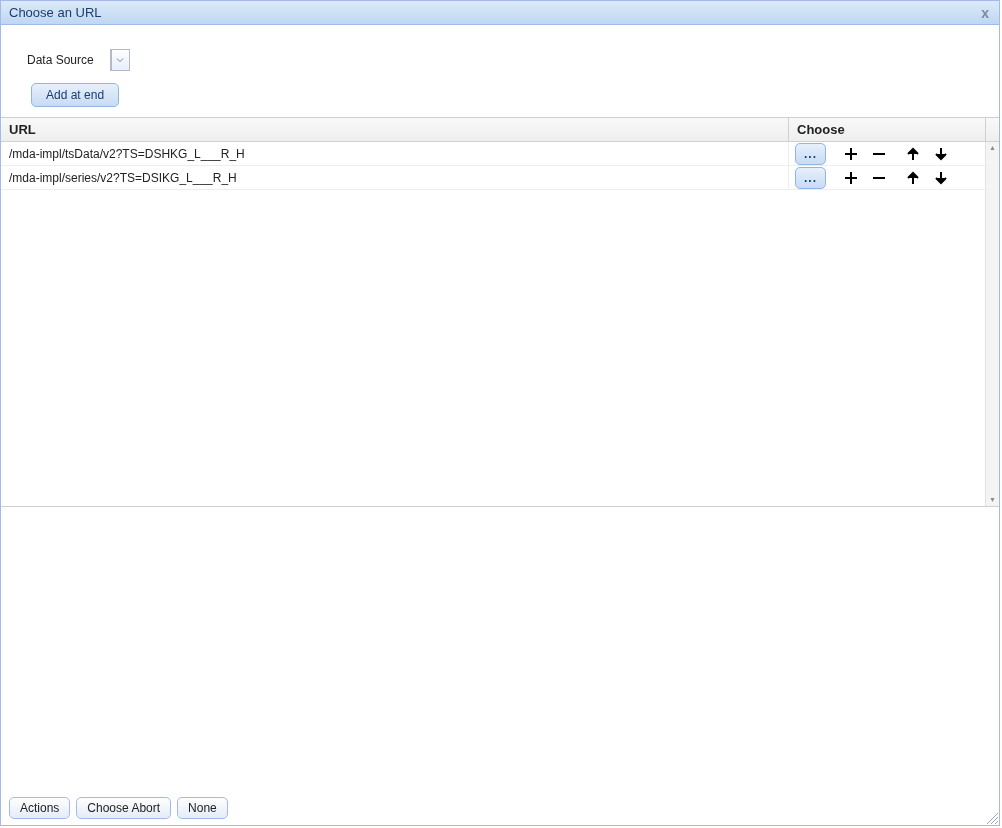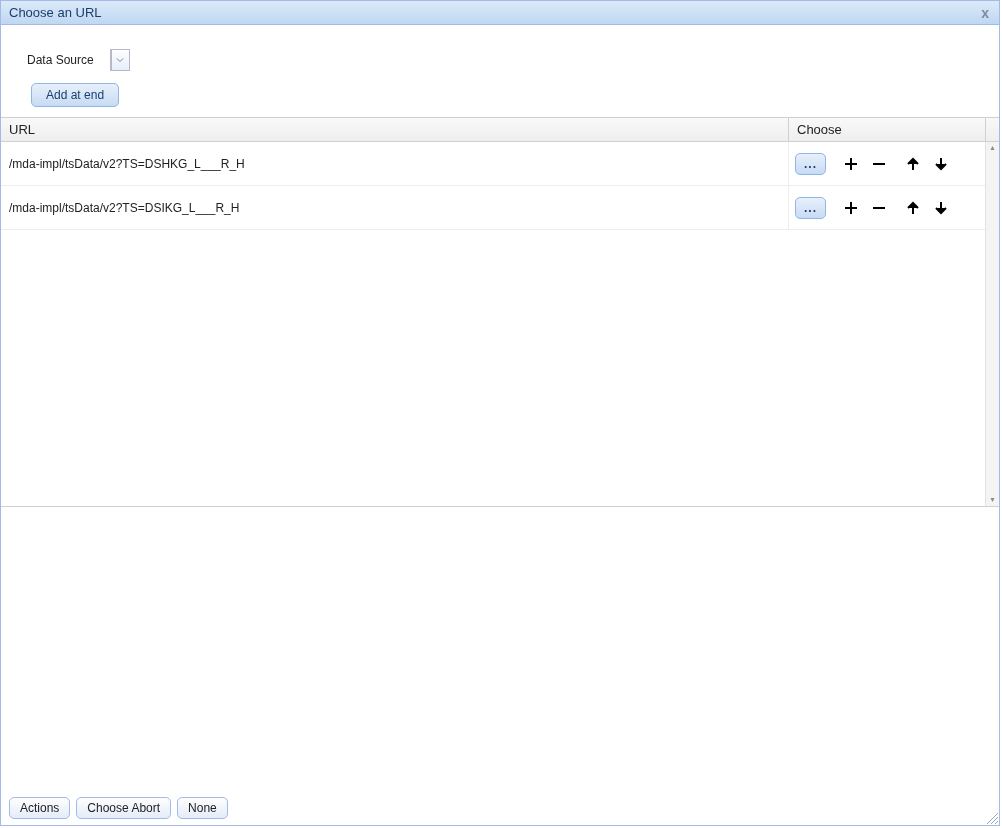--- a/index.html
+++ b/index.html
@@ -99,38 +99,38 @@
     border-bottom: 1px solid #d0d0d0;
     display: flex;
     flex-direction: column;
     height: 390px;
     position: relative;
   }
   .grid-header {
     display: flex;
     background: linear-gradient(#f9f9f9, #eeeeee);
     border-bottom: 1px solid #d0d0d0;
-    font-weight: normal;
+    font-weight: bold;
     font-size: 13px;
   }
   .col-url { flex: 1; padding: 4px 8px; border-right: 1px solid #d0d0d0; }
   .col-actions { width: 196px; padding: 4px 8px; }
   .col-scroll { width: 14px; background: linear-gradient(#f9f9f9,#eeeeee); border-left:1px solid #d0d0d0;}
   .grid-body {
     flex: 1;
     overflow: hidden;
     position: relative;
     display: flex;
   }
   .rows { flex: 1; }
   .row {
     display: flex;
     align-items: center;
     border-bottom: 1px solid #ededed;
-    height: 44px;
+    height: 24px;
   }
   .row .cell-url {
     flex: 1;
     padding: 0 8px;
     font-size: 12px;
     border-right: 1px solid #ededed;
     height: 100%;
     display: flex;
     align-items: center;
   }
@@ -233,21 +233,21 @@
               <span class="icon-btn">
                 <svg viewBox="0 0 14 14">
                     <line x1="7" y1="1" x2="7" y2="12"></line>
                     <polyline points="2,7 7,12 12,7" fill="#000" stroke="#000"></polyline>
                   </svg>
               </span>
             </span>
           </div>
         </div>
         <div class="row">
-          <div class="cell-url">/mda-impl/tsData/v2?TS=DSIKG_L___R_H</div>
+          <div class="cell-url">/mda-impl/series/v2?TS=DSIKG_L___R_H</div>
           <div class="cell-actions">
             <span class="ext-btn small">...</span>
             <span class="icon-group">
               <span class="icon-btn">
                 <svg viewBox="0 0 14 14">
                     <line x1="7" y1="1" x2="7" y2="13"></line>
                     <line x1="1" y1="7" x2="13" y2="7"></line>
                   </svg>
               </span>
               <span class="icon-btn">

